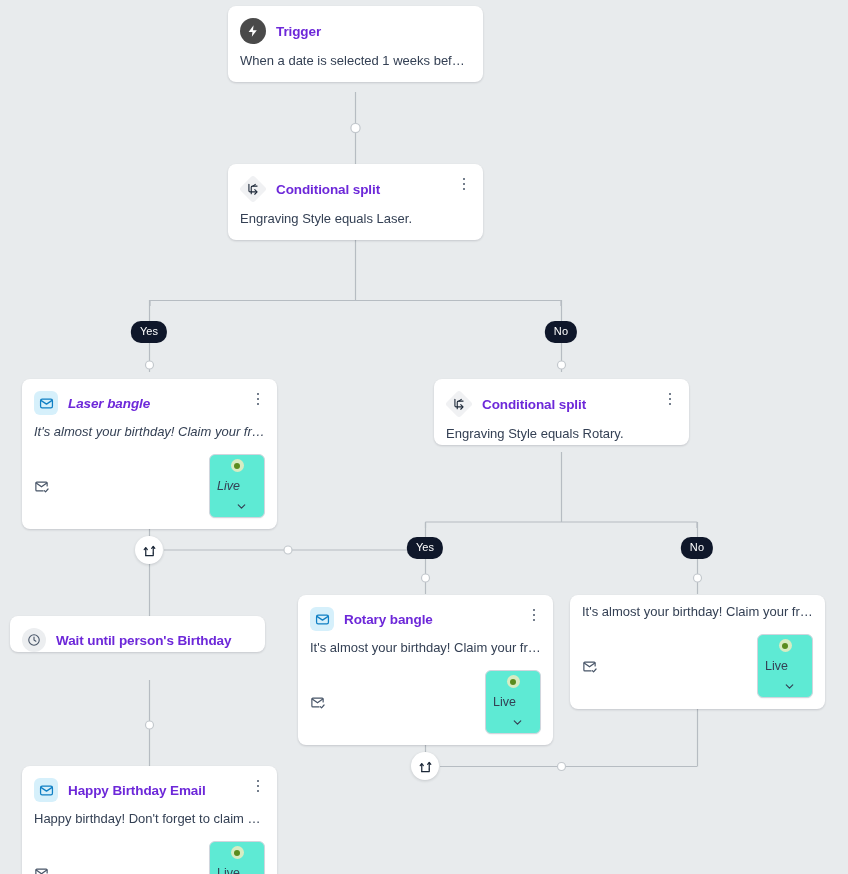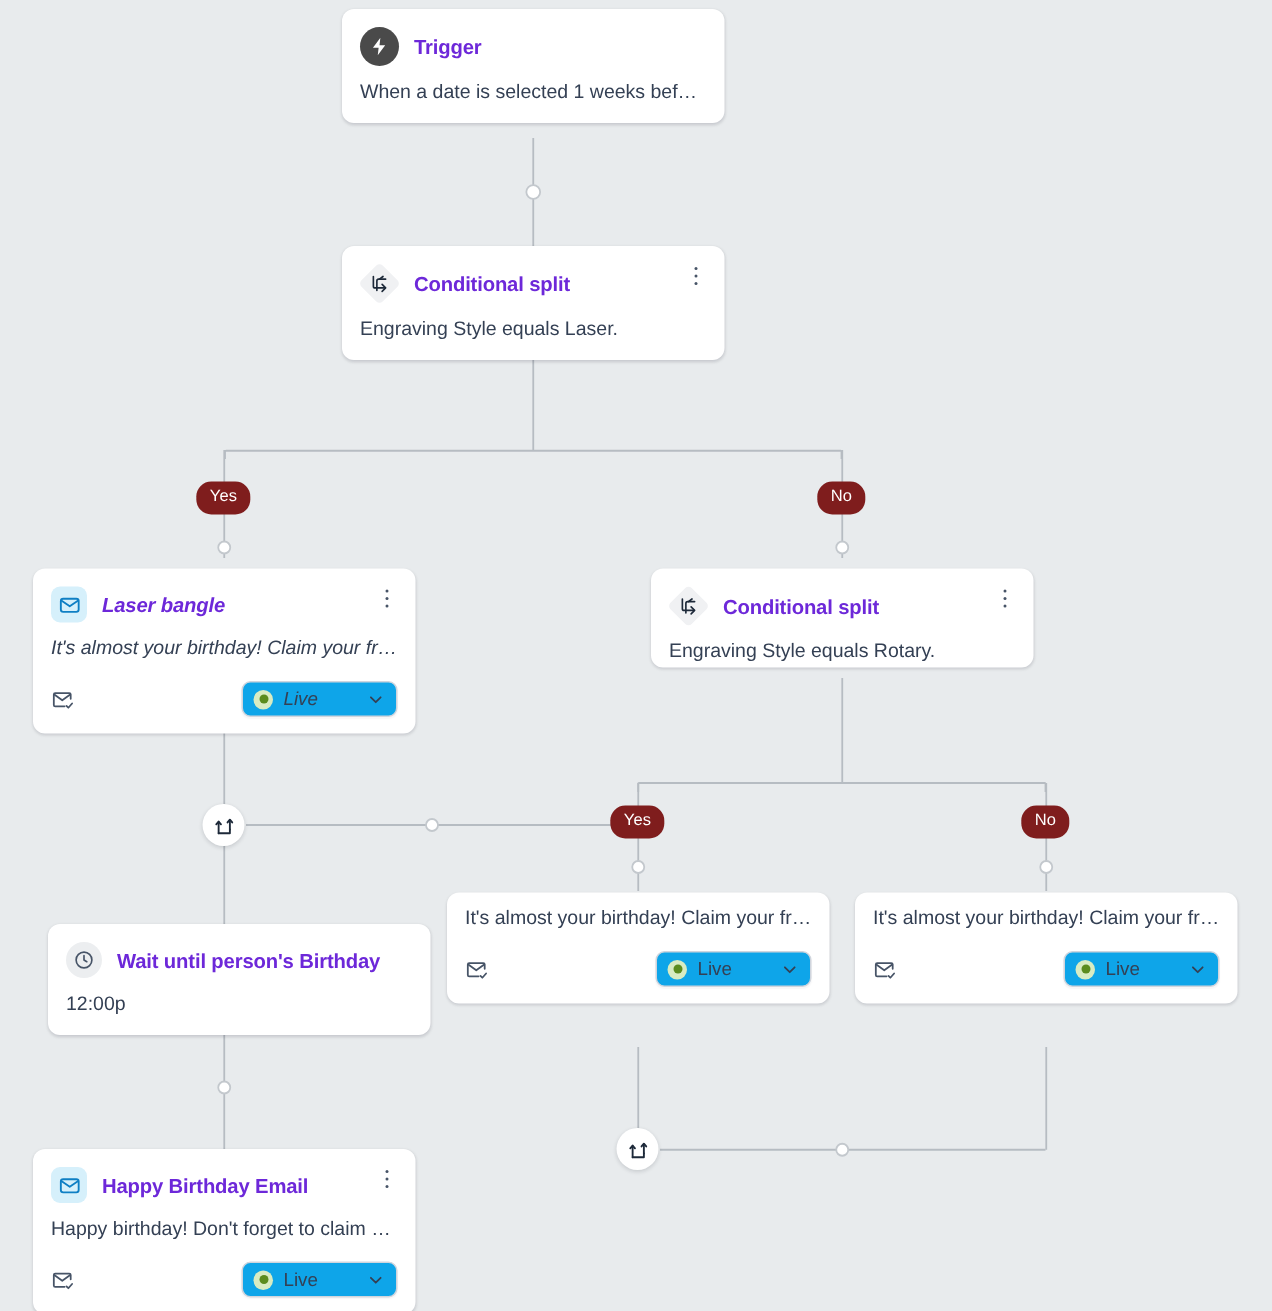--- a/index.html
+++ b/index.html
@@ -125,24 +125,25 @@
     background: #eceef0;
   }
 
   
   .status {
     display: inline-flex;
     align-items: center;
     gap: 7px;
     border: 1px solid #d0d5dd;
     border-radius: 6px;
-    background: #0ea5e9;
+    background: #5eead4;
     padding: 4px 7px 4px 7px;
     cursor: pointer;
     box-shadow: 0 1px 1px rgba(16,24,40,0.04);
+    flex-direction: column;
   }
   .status .dotwrap {
     width: 13px; height: 13px;
     border-radius: 50%;
     background: #d8ecc2;
     display: inline-flex;
     align-items: center;
     justify-content: center;
   }
   .status .dotwrap b {
@@ -157,21 +158,21 @@
     min-width: 40px;
   }
   .status .chev {
     margin-left: 8px;
     display: inline-flex;
   }
 
   
   .pill {
     position: absolute;
-    background: #7f1d1d;
+    background: #0f172a;
     color: #ffffff;
     font-size: 11px;
     line-height: 1;
     padding: 5px 9px 6px 9px;
     border-radius: 10px;
     transform: translate(-50%, -50%);
     letter-spacing: 0.1px;
   }
 
   
@@ -338,34 +339,47 @@
         <path d="M3.5 10.5L6 7.5l2.5 3"></path>
       <path d="M18 16V6"></path>
         <path d="M15.5 8.5L18 5.5l2.5 3"></path>
       <path d="M6 20h12v-4"></path>
     </svg>
   </div>
 
   <div class="pill" style="left:425px; top:548px;">Yes</div>
   <div class="pill" style="left:697px; top:548px;">No</div>
 
-  <div class="node" style="left:32px; top:616px; width:255px;">
+  <div class="node" style="left:10px; top:616px; width:255px;">
     <div class="node-head">
       <span class="ic ic-clock">
         <svg width="14" height="14" viewBox="0 0 24 24" fill="none" stroke="#475467" stroke-width="1.9" stroke-linecap="round" stroke-linejoin="round">
           <circle cx="12" cy="12" r="9"></circle>
             <path d="M12 7v5l3.2 2"></path>
         </svg>
       </span>
       <span class="node-title">Wait until person's Birthday</span>
     </div>
-    <div class="node-body" style="padding-bottom:14px;">12:00p</div>
   </div>
 
   <div class="node" style="left:298px; top:595px; width:255px;">
+    <div class="node-head">
+      <span class="ic ic-mail">
+        <svg width="15" height="15" viewBox="0 0 24 24" fill="none" stroke="#0f7fc4" stroke-width="2" stroke-linecap="round" stroke-linejoin="round">
+          <rect x="2.5" y="5" width="19" height="14" rx="2.5"></rect>
+            <path d="M3 7l9 6 9-6"></path>
+        </svg>
+      </span>
+      <span class="node-title">Rotary bangle</span>
+      <span class="kebab">
+          <i></i>
+          <i></i>
+          <i></i>
+        </span>
+    </div>
     <div class="node-body">It's almost your birthday! Claim your free ...</div>
     <div class="node-foot">
       <span class="ic">
         <svg width="15" height="15" viewBox="0 0 24 24" fill="none" stroke="#475467" stroke-width="1.9" stroke-linecap="round" stroke-linejoin="round">
           <path d="M21 11V6.5A1.5 1.5 0 0 0 19.5 5h-15A1.5 1.5 0 0 0 3 6.5v11A1.5 1.5 0 0 0 4.5 19h10"></path>
           <path d="M3.5 6.5l8.5 6 8.5-6"></path>
             <path d="M16.5 18.5l2 2 4-4.5"></path>
         </svg>
       </span>
       <span class="status">

